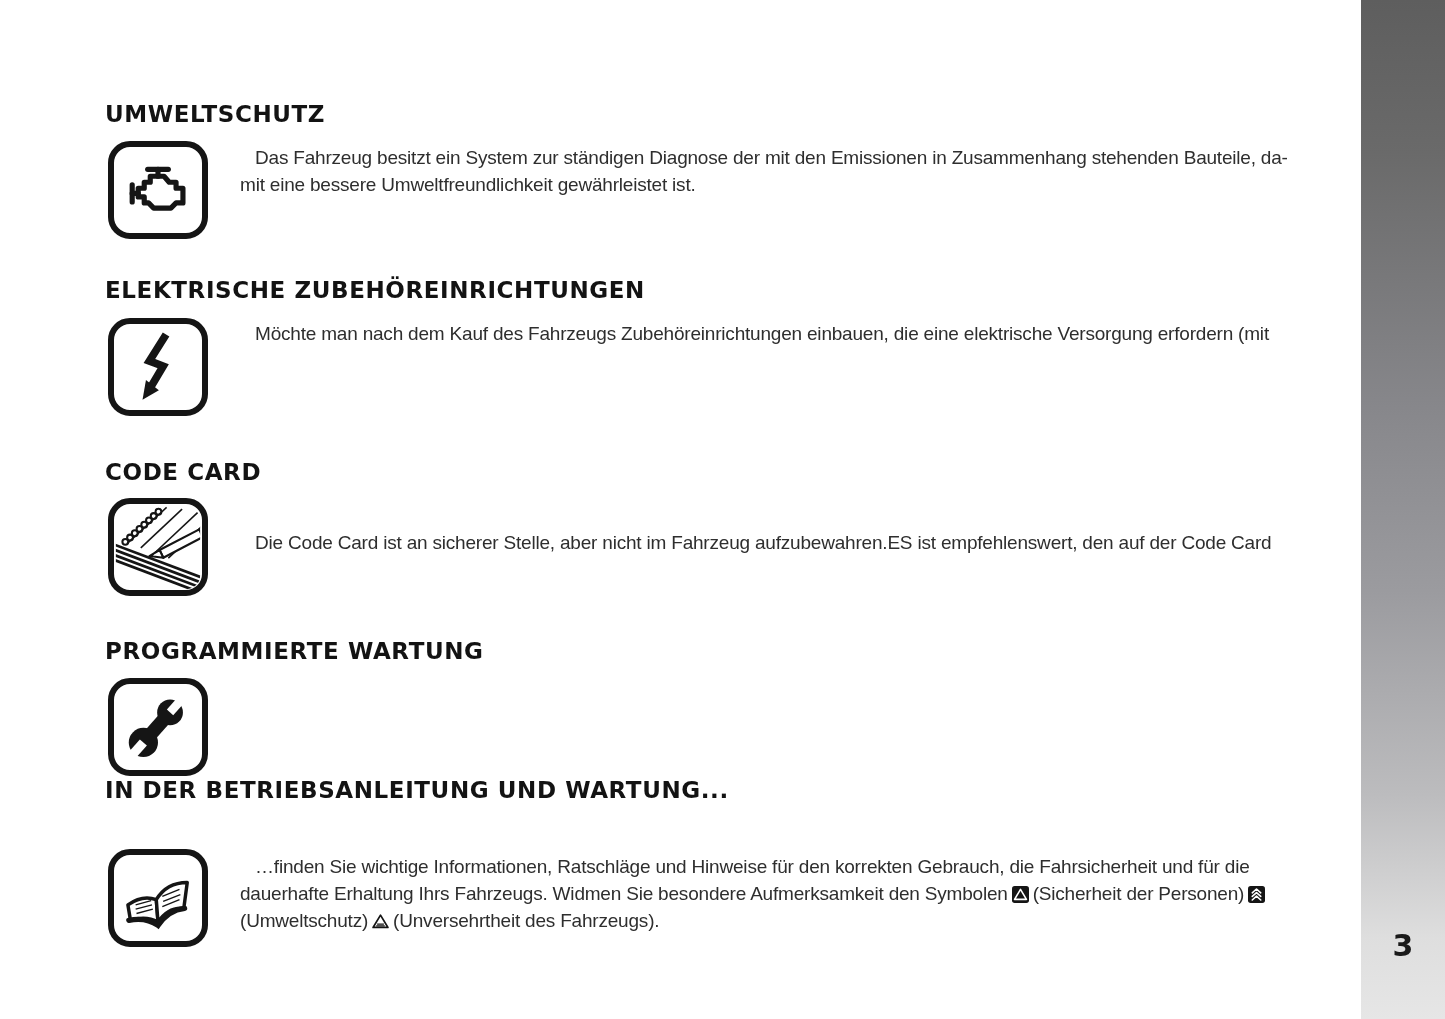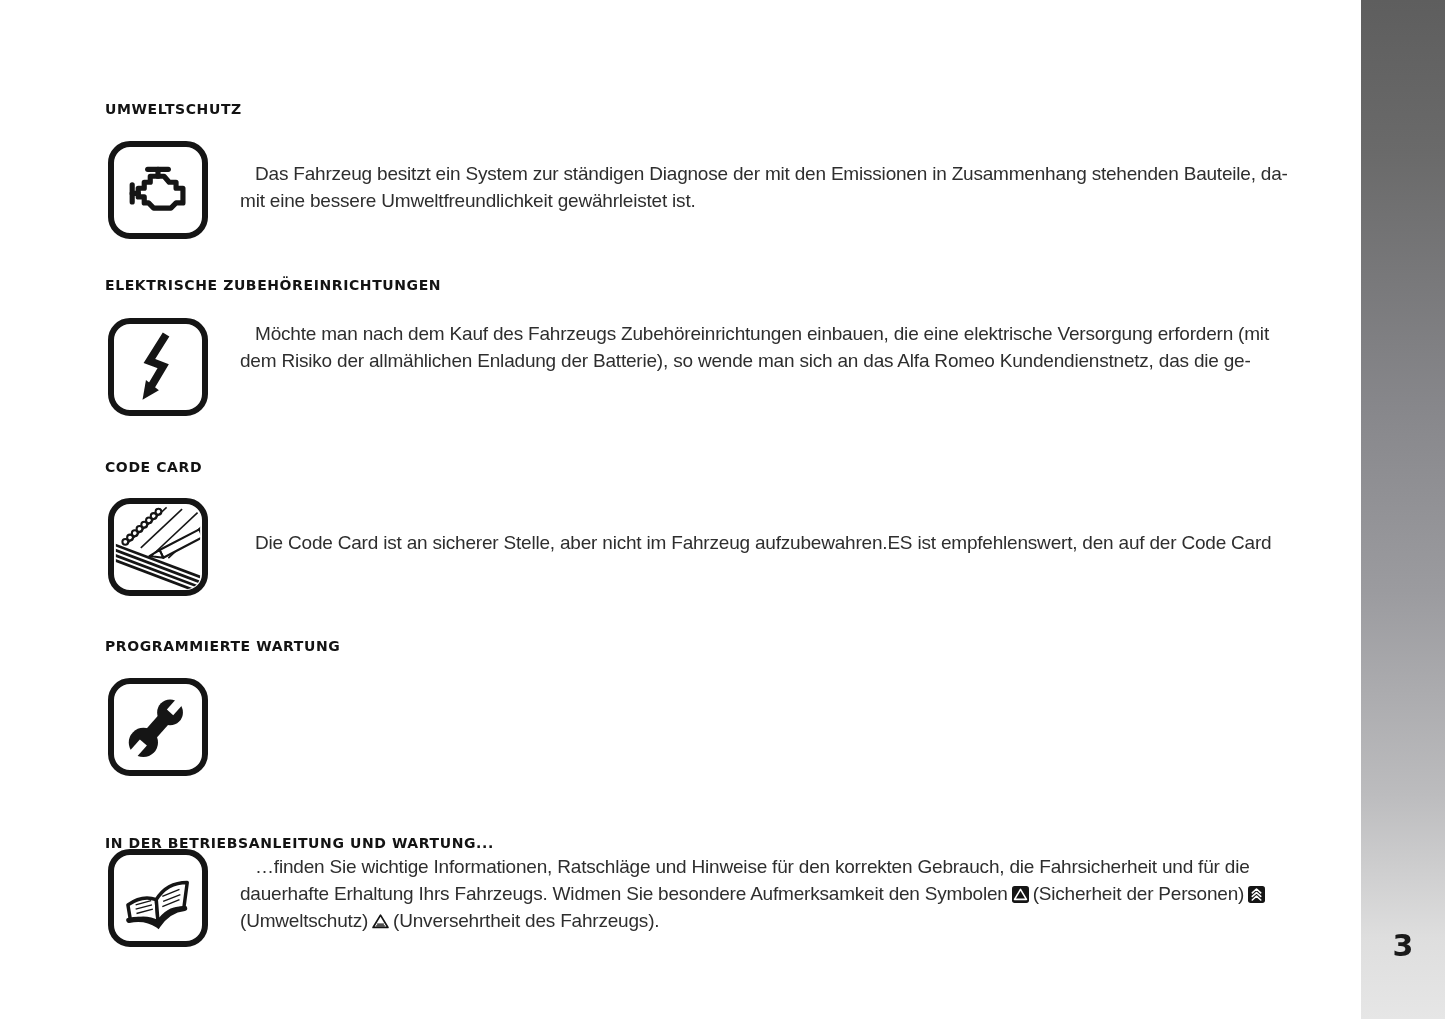--- a/index.html
+++ b/index.html
@@ -29,21 +29,21 @@
     font-weight: 700;
     font-size: 30px;
     color: #1a1a1a;
   }
 
   .heading {
     position: absolute;
     left: 105px;
     font-family: "DejaVu Sans", sans-serif;
     font-weight: 700;
-    font-size: 14px;
+    font-size: 23px;
     letter-spacing: 0.6px;
     color: #131313;
     white-space: nowrap;
   }
 
   .icon-box {
     position: absolute;
     left: 108px;
     width: 100px; height: 98px;
     border: 6px solid #151515;
@@ -83,35 +83,34 @@
     <svg viewBox="0 0 100 100">
       <g stroke="#151515" stroke-width="6" fill="none" stroke-linejoin="round" stroke-linecap="round">
         <path d="M38 26 H62"></path>
         <path d="M50 26 V34"></path>
         <path d="M20 44 V64"></path>
         <path d="M20 54 H27"></path>
         <path d="M34 41 H41 V34 H57 L63 41 H71 V48 H79 V65 H71 L65 71 H45 L39 65 H34 V58 H27 V48 H34 Z"></path>
       </g>
     </svg>
   </div>
-  <div class="para" style="top:160px">
+  <div class="para" style="top:144px">
       <div class="line">Das Fahrzeug besitzt ein System zur ständigen Diagnose der mit den Emissionen in Zusammenhang stehenden Bauteile, da-</div>
       <div class="line">mit eine bessere Umweltfreundlichkeit gewährleistet ist.</div>
     </div>
 
   <div class="heading" style="top:277px">ELEKTRISCHE ZUBEHÖREINRICHTUNGEN</div>
   <div class="icon-box" style="top:318px">
     <svg viewBox="0 0 100 100">
       <path d="M57 16 L40 43 L56 49 L43 71" stroke="#151515" stroke-width="9" fill="none" stroke-linecap="square"></path>
       <polygon points="32,88 51,77 36,65" fill="#151515"></polygon>
     </svg>
   </div>
   <div class="para" style="top:320px">
       <div class="line">Möchte man nach dem Kauf des Fahrzeugs Zubehöreinrichtungen einbauen, die eine elektrische Versorgung erfordern (mit</div>
-      <div class="line">dem Risiko der allmählichen Enladung der Batterie), so wende man sich an das Alfa Romeo Kundendienstnetz, das die ge-</div>
     </div>
 
   <div class="heading" style="top:459px">CODE CARD</div>
   <div class="icon-box" style="top:498px">
     <svg viewBox="0 0 100 100">
       <defs>
           <clipPath id="ccclip">
             <rect x="1" y="1" width="98" height="98" rx="16"></rect>
           </clipPath>
         </defs>
@@ -152,21 +151,21 @@
   <div class="icon-box" style="top:678px">
     <svg viewBox="0 0 100 100">
       <circle cx="64" cy="33" r="15" fill="#151515"></circle>
       <circle cx="33" cy="68" r="17" fill="#151515"></circle>
       <polygon points="38.9,73.3 27.1,62.7 58.1,27.7 69.9,38.3" fill="#151515"></polygon>
       <polygon points="67.7,36.3 60.3,29.7 73.5,14.9 80.9,21.5" fill="#ffffff"></polygon>
       <polygon points="37.1,71.6 28.9,64.4 14.4,80.7 22.6,87.9" fill="#ffffff"></polygon>
     </svg>
   </div>
 
-  <div class="heading" style="top:835px">IN DER BETRIEBSANLEITUNG UND WARTUNG...</div>
+  <div class="heading" style="top:777px">IN DER BETRIEBSANLEITUNG UND WARTUNG...</div>
   <div class="icon-box" style="top:849px">
     <svg viewBox="0 0 100 100">
       <g stroke="#151515" fill="#ffffff" stroke-width="4" stroke-linejoin="round">
         <path d="M15 58 Q32 46 48 52 L50 78 Q36 70 18 76 Z"></path>
         <path d="M48 52 Q60 32 84 32 L80 62 Q62 60 50 78 Z"></path>
       </g>
       <path d="M16 76 Q36 72 50 82 Q62 64 81 62" stroke="#151515" stroke-width="6" fill="none" stroke-linecap="round"></path>
       <g stroke="#151515" stroke-width="1.6" fill="none">
         <path d="M24 58 L42 53"></path>
           <path d="M24 63 L43 58"></path>

